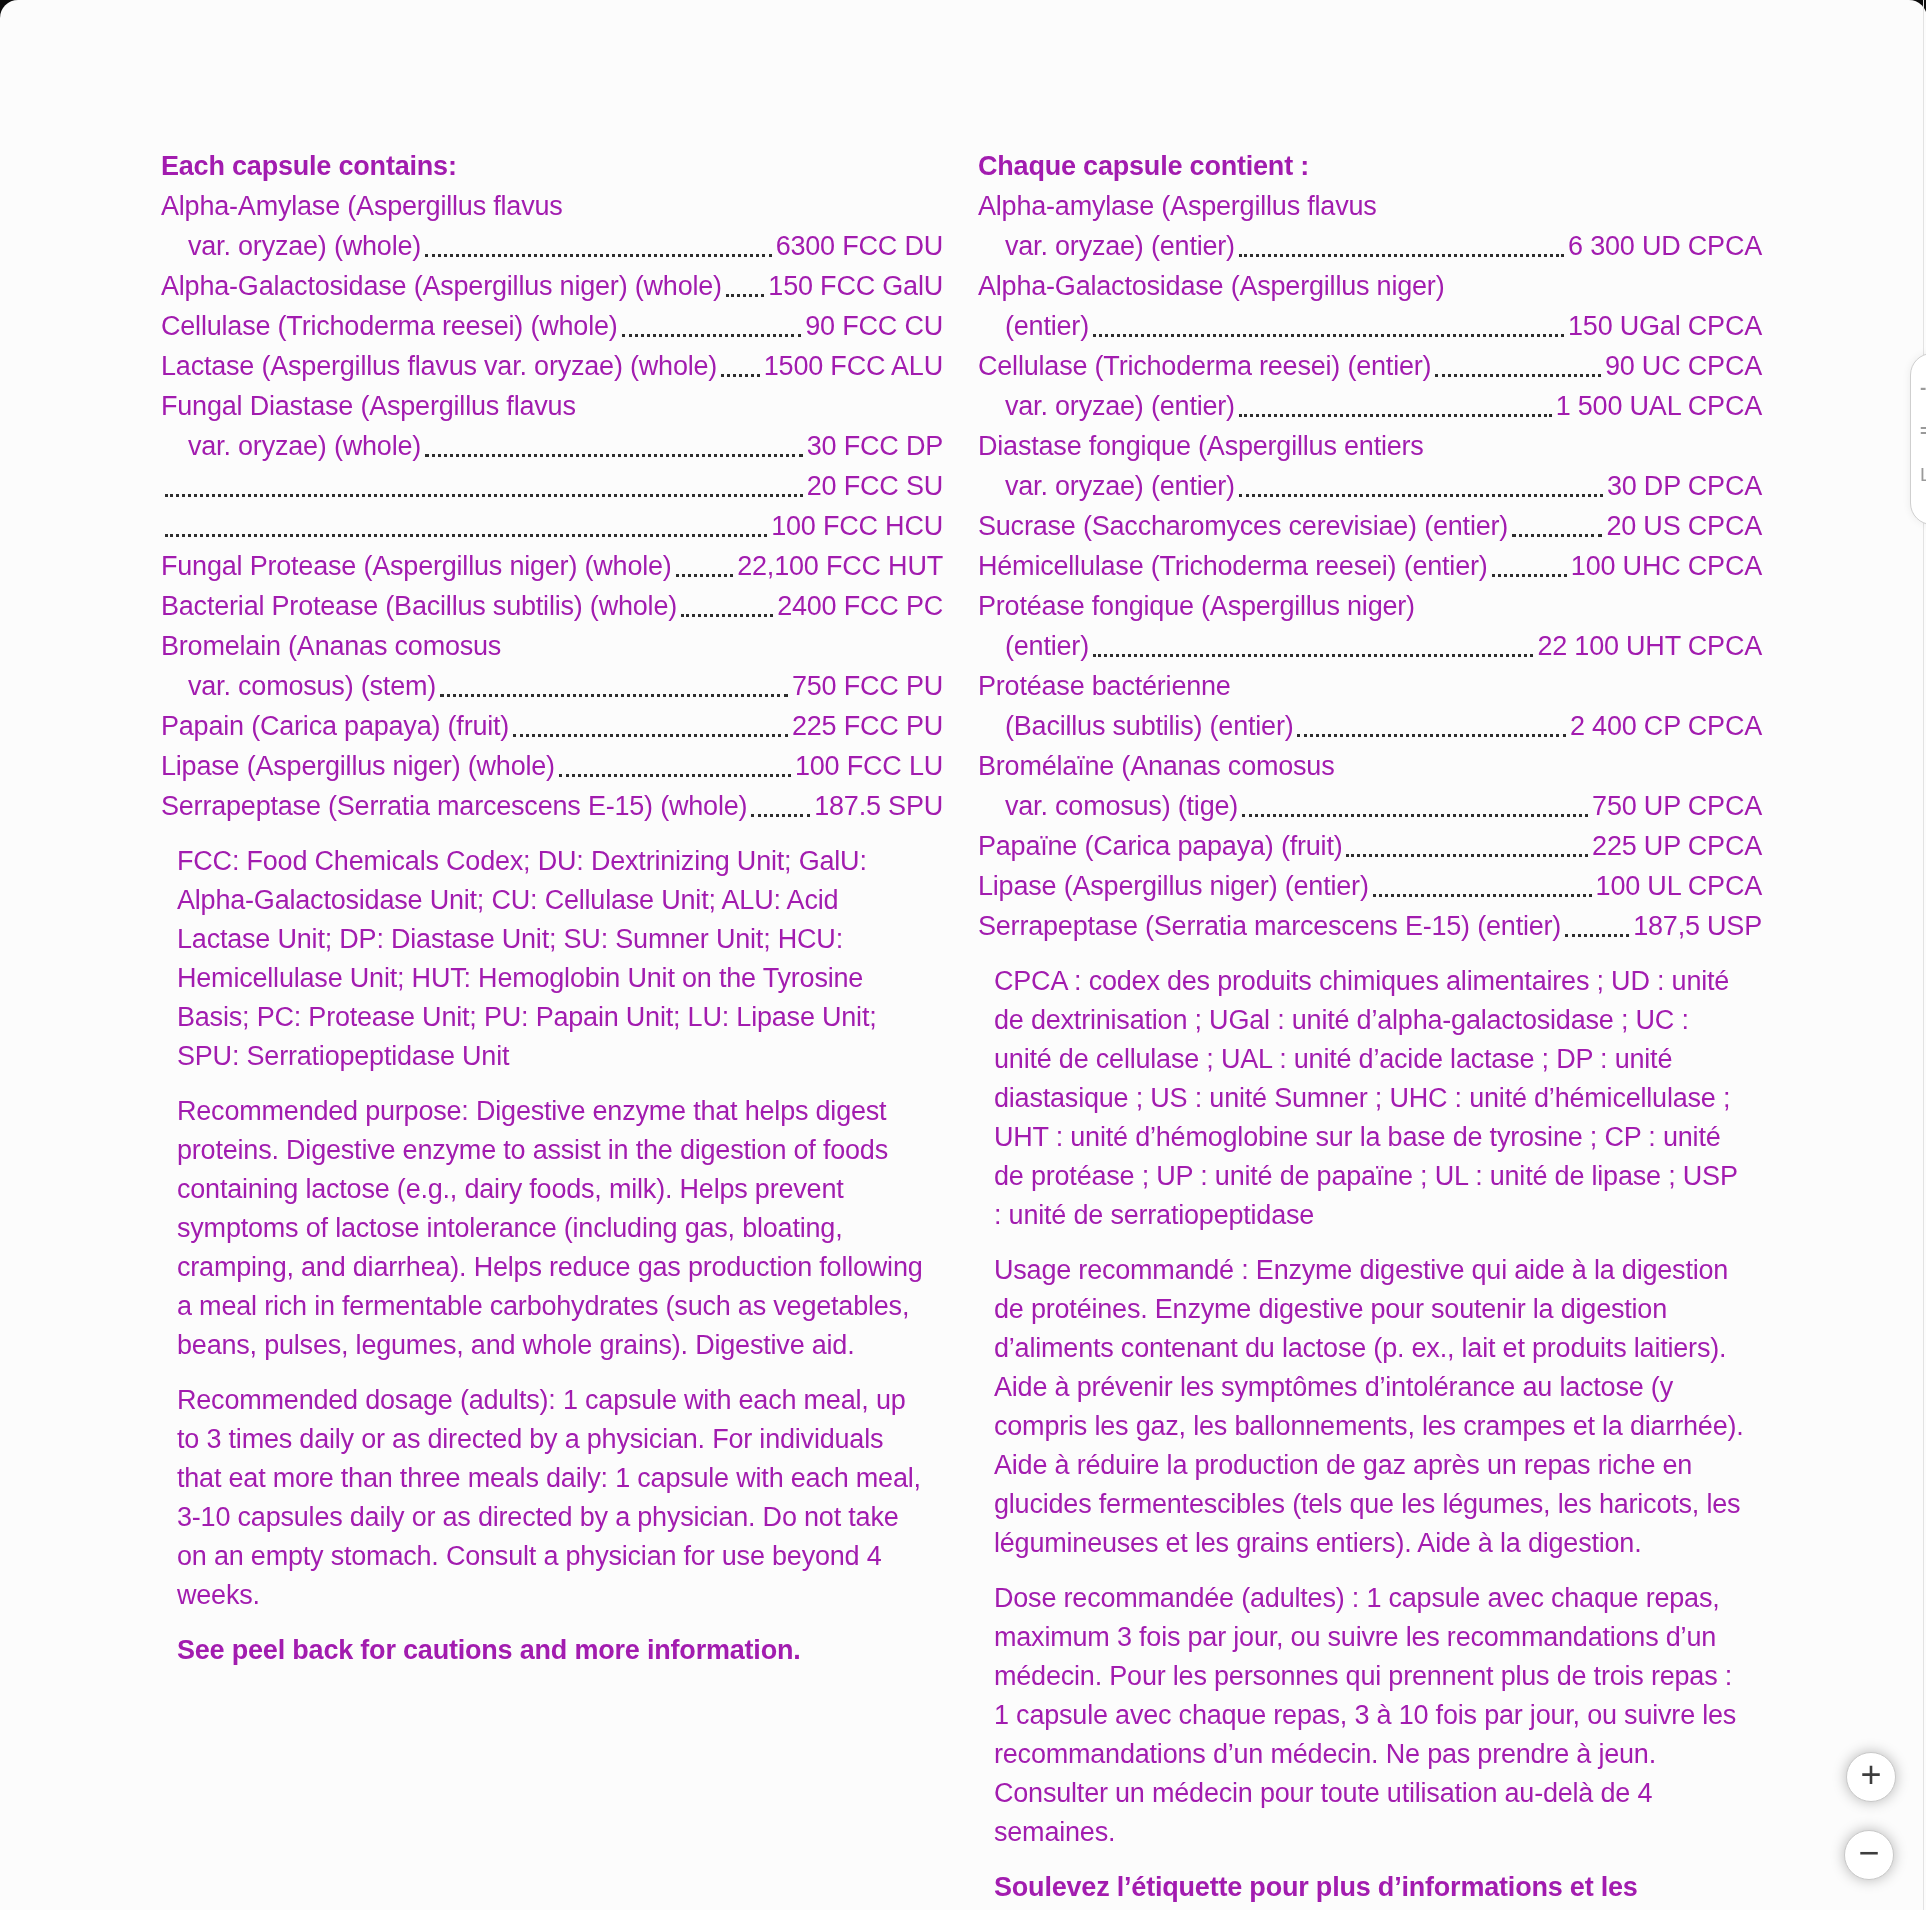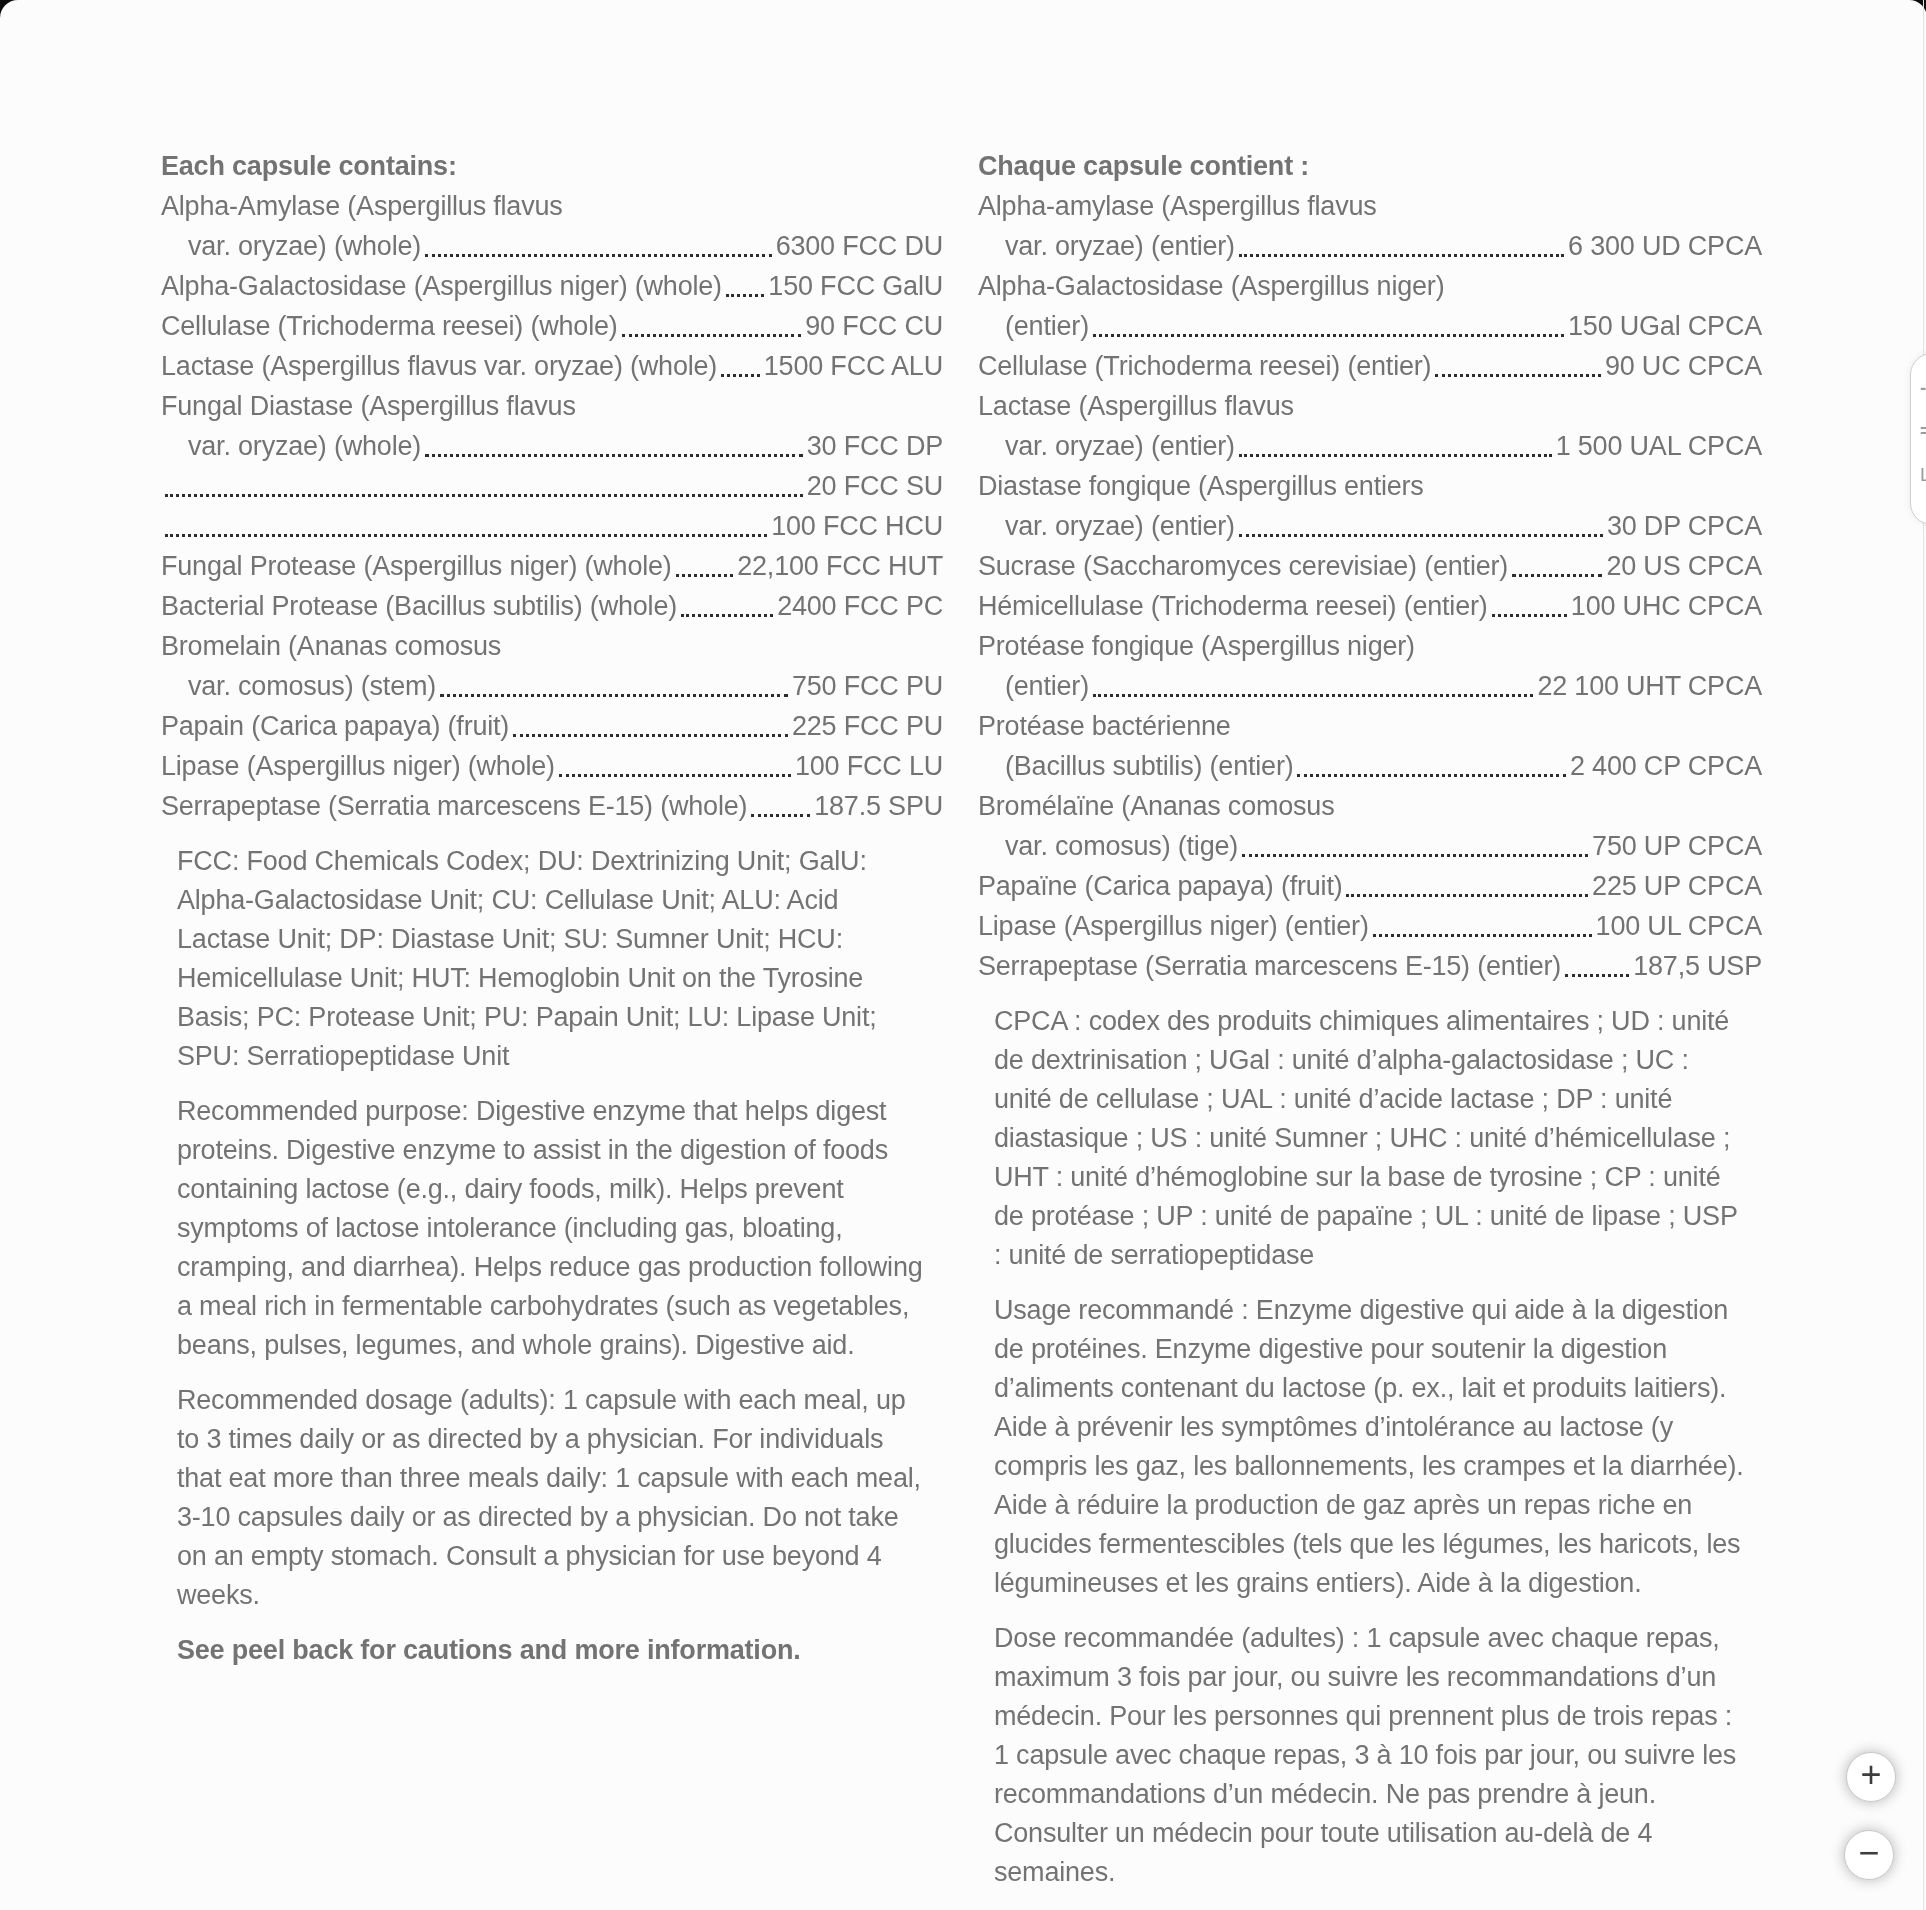--- a/index.html
+++ b/index.html
@@ -16,21 +16,21 @@
   
   .card {
     position: absolute; inset: 0;
     background: #fcfcfc;
     border-radius: 18px 18px 0 0;
   }
 
   .col {
     position: absolute;
     top: 146px;
-    color: #737373;
+    color: #a21caf;
     font-size: 27px;
     line-height: 40px;
     letter-spacing: -0.2px;
   }
   .col-en { left: 161px; width: 782px; }
   .col-fr { left: 978px; width: 784px; }
 
   .heading { margin: 0; font-size: inherit; line-height: inherit; font-weight: 700; }
 
   .ing-line1 { white-space: nowrap; }
@@ -192,21 +192,20 @@
           <div class="ing-row ind">
             <span class="nm">(entier)</span>
             <span class="dots"></span>
             <span class="val">150 UGal CPCA</span>
           </div>
           <div class="ing-row">
             <span class="nm">Cellulase (Trichoderma reesei) (entier)</span>
             <span class="dots"></span>
             <span class="val">90 UC CPCA</span>
           </div>
-          <div class="ing-line1">Lactase (Aspergillus flavus</div>
           <div class="ing-row ind">
             <span class="nm">var. oryzae) (entier)</span>
             <span class="dots"></span>
             <span class="val">1 500 UAL CPCA</span>
           </div>
           <div class="ing-line1">Diastase fongique (Aspergillus entiers</div>
           <div class="ing-row ind">
             <span class="nm">var. oryzae) (entier)</span>
             <span class="dots"></span>
             <span class="val">30 DP CPCA</span>

